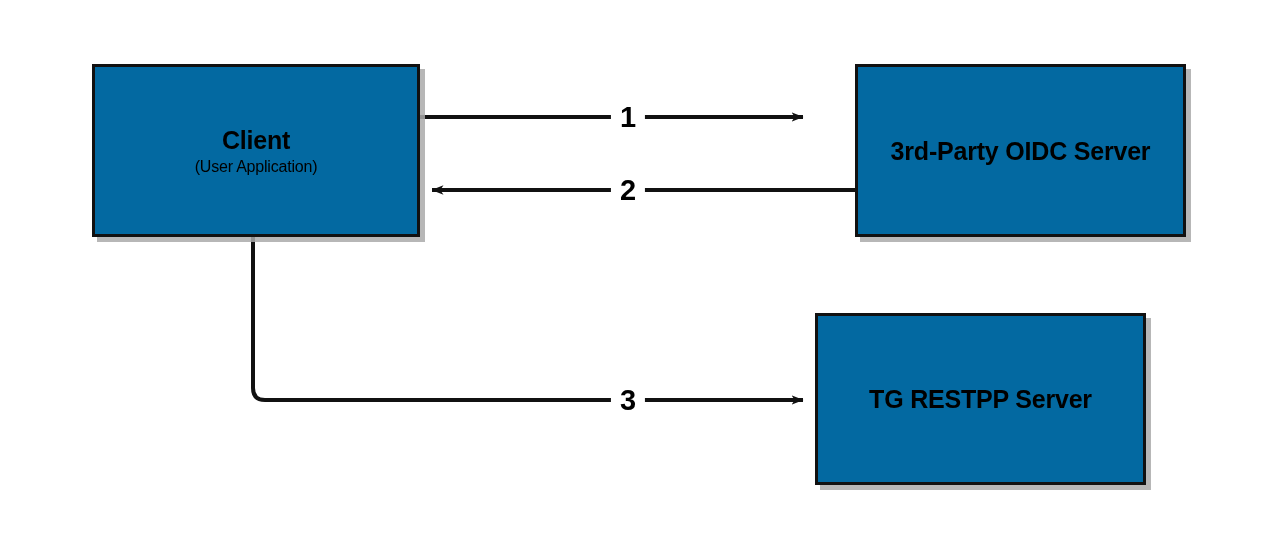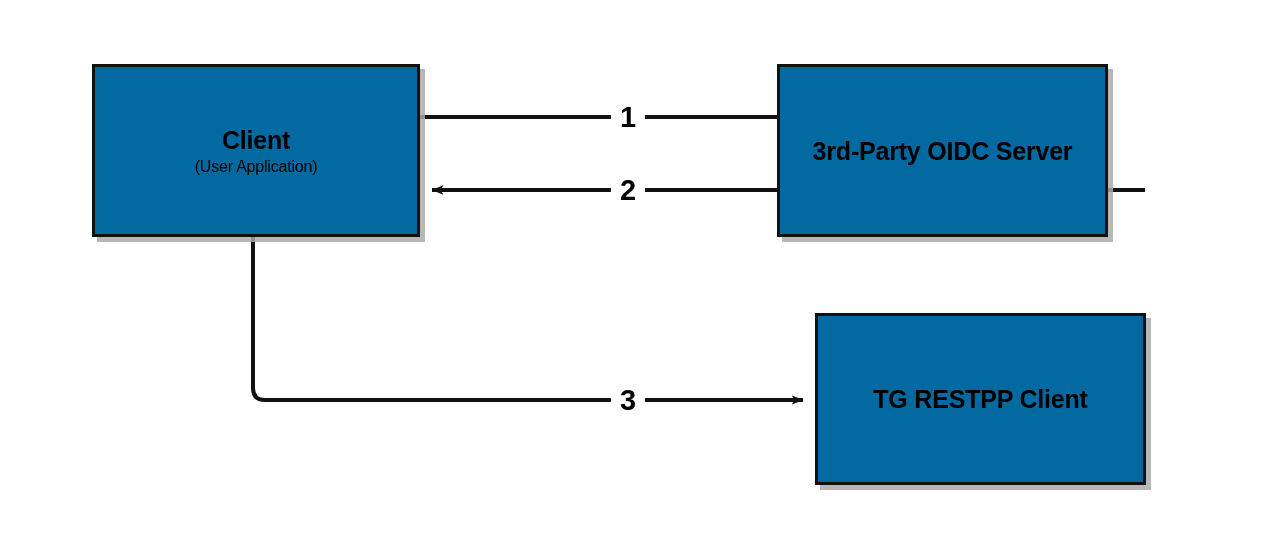--- a/index.html
+++ b/index.html
@@ -54,21 +54,21 @@
     letter-spacing: -0.2px;
     margin-top: 2px;
   }
   #node-client {
     left: 92px;
     top: 64px;
     width: 328px;
     height: 173px;
   }
   #node-oidc {
-    left: 777px;
+    left: 855px;
     top: 64px;
     width: 331px;
     height: 173px;
   }
   #node-tg {
     left: 815px;
     top: 313px;
     width: 331px;
     height: 172px;
   }
@@ -111,20 +111,20 @@
   <div class="node-box" id="node-client">
     <div class="node-title">Client</div>
     <div class="node-subtitle">(User Application)</div>
   </div>
 
   <div class="node-box" id="node-oidc">
     <div class="node-title">3rd-Party OIDC Server</div>
   </div>
 
   <div class="node-box" id="node-tg">
-    <div class="node-title">TG RESTPP Client</div>
+    <div class="node-title">TG RESTPP Server</div>
   </div>
 
   <div class="edge-label" id="edge-label-1">1</div>
   <div class="edge-label" id="edge-label-2">2</div>
   <div class="edge-label" id="edge-label-3">3</div>
 
 </div>
 
 </body></html>

